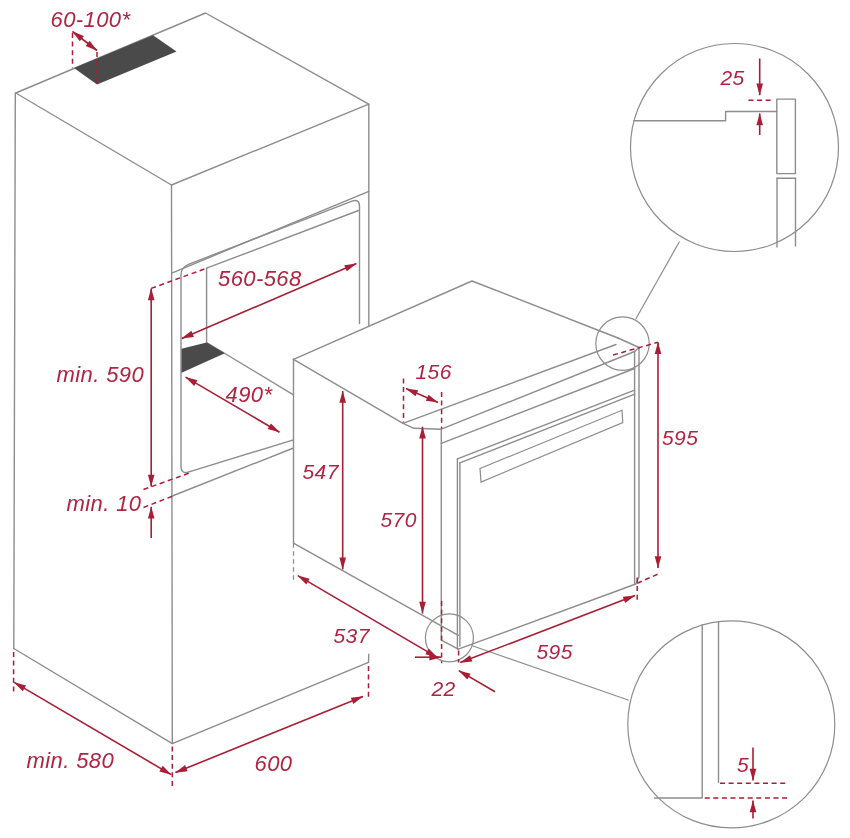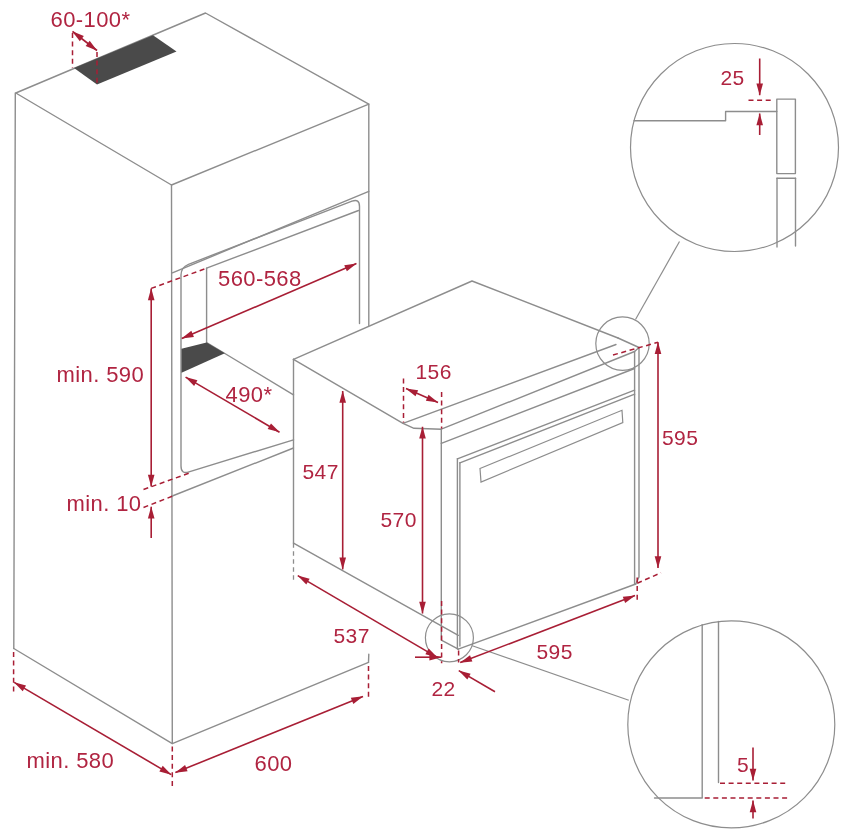--- a/index.html
+++ b/index.html
@@ -1,16 +1,16 @@
 <!DOCTYPE html>
 <html><head>
 <meta charset="utf-8">
 <style>
 html,body{margin:0;padding:0;background:#ffffff;}
-#wrap{width:850px;height:838px;position:relative;background:#ffffff;overflow:hidden;}
+#wrap{width:850px;height:838px;position:relative;background:#ffffff;overflow:hidden;font-style:italic;}
 text{font-family:"Liberation Sans",sans-serif;fill:#b02441;letter-spacing:0.4px;}
 .g{stroke:#8d8d8d;stroke-width:1.4;fill:none;stroke-linecap:round;stroke-linejoin:round;}
 .gt{stroke:#8d8d8d;stroke-width:1.2;fill:none;}
 .gd{stroke:#8d8d8d;stroke-width:1.3;fill:none;stroke-dasharray:4.5 3.5;}
 .r{stroke:#a81e35;stroke-width:1.6;fill:none;}
 .rd{stroke:#a81e35;stroke-width:1.5;fill:none;stroke-dasharray:5 3.6;}
 .dk{fill:#4a4a4a;stroke:none;}
 </style>
 </head>
 <body>

